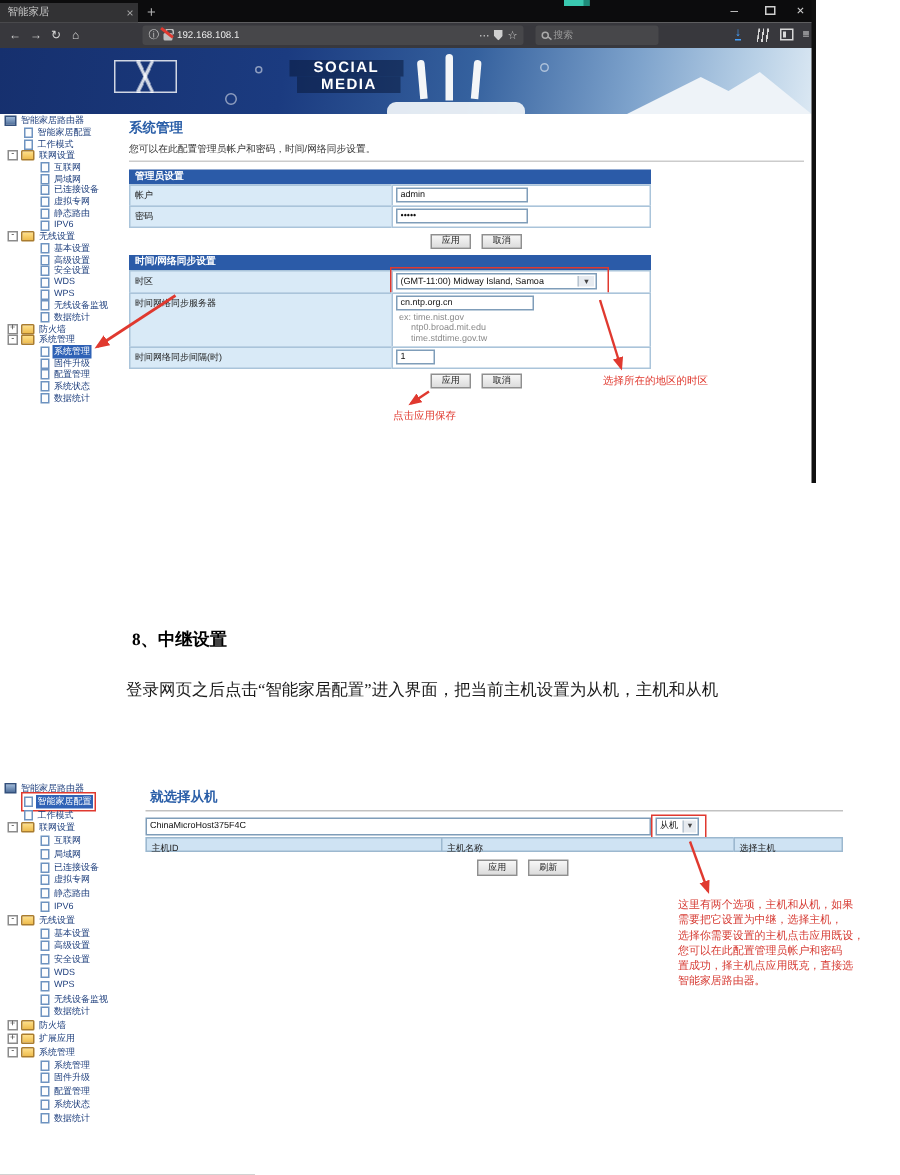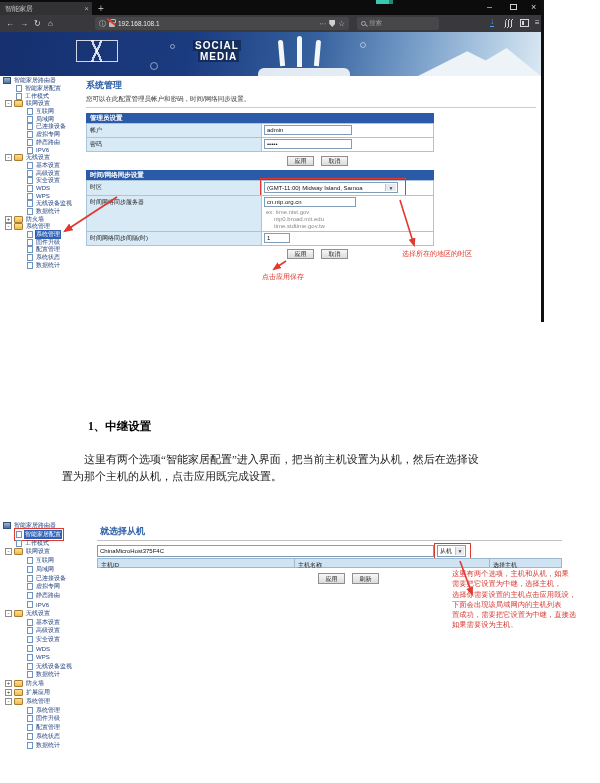--- a/index.html
+++ b/index.html
@@ -42,21 +42,21 @@
   .sbt-ic::before{content:'';position:absolute;left:1px;top:1px;bottom:1px;width:2px;background:#d8d8d8;}
   .menu-ic{position:absolute;left:535px;top:18px;color:#d8d8d8;font-size:8px;}
 
   
   .banner{position:absolute;left:0;top:32px;width:541px;height:44px;overflow:hidden;
     background:linear-gradient(100deg,#16306e 0%,#1b3b80 35%,#35619e 58%,#7ea3cc 78%,#b8d0e6 92%,#dbe8f3 100%);}
   .b-env{position:absolute;left:76px;top:8px;width:42px;height:22px;border:1px solid rgba(255,255,255,.8);
     background:linear-gradient(115deg,transparent 47%,rgba(255,255,255,.8) 47% 52%,transparent 52%),
                linear-gradient(65deg,transparent 47%,rgba(255,255,255,.8) 47% 52%,transparent 52%);}
   .b-social{position:absolute;left:193px;top:8px;font-weight:bold;font-size:10px;letter-spacing:1px;color:#fff;line-height:11px;}
-  .b-social span{background:rgba(10,25,60,.55);padding:0 2px;display:inline-block;}
+  .b-social span{background:rgba(10,25,60,.55);padding:0 16px;display:inline-block;}
   .b-social .w2{margin-left:5px;}
   .b-ant{position:absolute;width:5px;background:#f4f6f8;border-radius:3px 3px 0 0;}
   .a1{left:279px;top:8px;height:26px;transform:rotate(-5deg);}
   .a2{left:297px;top:4px;height:31px;}
   .a3{left:315px;top:8px;height:26px;transform:rotate(5deg);}
   .b-body{position:absolute;left:258px;top:36px;width:92px;height:13px;background:rgba(242,246,250,.92);border-radius:6px;}
   .b-mtn{position:absolute;left:418px;top:16px;width:123px;height:28px;background:#eef3f8;clip-path:polygon(0 100%,40% 12%,55% 45%,72% 0,100% 100%);}
   .b-dot{position:absolute;border:1px solid rgba(255,255,255,.5);border-radius:50%;}
   .d1{left:150px;top:30px;width:8px;height:8px;} .d2{left:360px;top:10px;width:6px;height:6px;} .d3{left:170px;top:12px;width:5px;height:5px;}
 
@@ -100,21 +100,21 @@
   .doc-l1{top:452px;padding-left:22px;} .doc-l2{top:469px;}
 
   
   .p2-title{position:absolute;left:100px;top:525px;font-size:9px;font-weight:bold;color:var(--title-blue);}
   .p2-hr{position:absolute;left:97px;top:540px;width:465px;height:1px;background:#c2c2c2;}
   .host-input{left:97px;top:545px;width:337px;height:12px;}
   .mode-select{left:437px;top:545px;width:29px;height:12px;padding-right:12px;}
   .mode-select .selbtn{width:9px;}
   .th{position:absolute;top:558px;height:10px;background:var(--hdr-blue);border:1px solid #9cb8cf;font-size:6px;color:#222;padding:2px 0 0 3px;}
   .th1{left:97px;width:198px;} .th2{left:294px;width:196px;} .th3{left:489px;width:73px;}
-  .note-block{position:absolute;left:452px;top:569px;width:142px;color:#d63a32;font-size:7.3px;line-height:10.3px;}
+  .note-block{position:absolute;left:452px;top:598px;width:142px;color:#d63a32;font-size:7.3px;line-height:10.3px;}
 
   .overlay{position:absolute;left:0;top:0;pointer-events:none;z-index:50;}
 </style>
 </head>
 <body>
 
 <div class="page">
 
   <div class="titlebar">
     <div class="tab">
@@ -360,23 +360,22 @@
 
   <div class="cell-l" style="left:86px;top:231px;width:176px;height:15px;">时间网络同步间隔(时)</div>
   <div class="cell-r" style="left:261px;top:231px;width:173px;height:15px;"></div>
   <input class="win-input" style="left: 264px; top: 233px; width: 26px;" readonly="" value="1">
   <button class="wbtn" style="left:287px;top:249px;">应用</button>
   <button class="wbtn" style="left:321px;top:249px;">取消</button>
 
   <div class="ann-text" style="left:262px;top:272px;">点击应用保存</div>
   <div class="ann-text" style="left:402px;top:249px;">选择所在的地区的时区</div>
 
-  <div class="doc-h">1、中继设置</div>
-  <div class="doc-line doc-l1">这里有两个选项“智能家居配置”进入界面，把当前主机设置为从机，然后在选择设</div>
-  <div class="doc-line doc-l2">置为那个主机的从机，点击应用既完成设置。</div>
+  <div class="doc-h">8、中继设置</div>
+  <div class="doc-line doc-l1">登录网页之后点击“智能家居配置”进入界面，把当前主机设置为从机，主机和从机</div>
 
   <div class="tree tree2">
       <div class="tree-row" style="padding-left: 0px;">
         <span class="tinner">
           <span class="ticon root"></span>
           <span class="tlabel">智能家居路由器</span>
         </span>
       </div>
       <div class="tree-row" style="padding-left: 13px;">
         <span class="tinner sel redbox">
@@ -549,23 +548,23 @@
   <div class="th th2">主机名称</div>
   <div class="th th3">选择主机</div>
 
   <button class="wbtn" style="left:318px;top:573px;height:11px;">应用</button>
   <button class="wbtn" style="left:352px;top:573px;height:11px;">刷新</button>
 
   <div class="note-block">
     <div>这里有两个选项，主机和从机，如果</div>
     <div>需要把它设置为中继，选择主机，</div>
     <div>选择你需要设置的主机点击应用既设，</div>
-    <div>下面会出现该局域网内的主机列表</div>
-    <div>置成功，需要把它设置为中继，直接选</div>
-    <div>如果需要设为主机。</div>
+    <div>您可以在此配置管理员帐户和密码</div>
+    <div>置成功，择主机点应用既克，直接选</div>
+    <div>智能家居路由器。</div>
   </div>
 
   <svg class="overlay" width="600" height="783" viewBox="0 0 600 783">
     <defs>
       <marker id="ah" markerWidth="7" markerHeight="7" refX="4.2" refY="2.2" orient="auto">
         <path d="M0,0 L5.5,2.2 L0,4.4 z" fill="#e0392f"></path>
       </marker>
     </defs>
     <line x1="117" y1="197" x2="65" y2="231" stroke="#e0392f" stroke-width="1.8" marker-end="url(#ah)"></line>
     <line x1="286" y1="261" x2="274" y2="269" stroke="#e0392f" stroke-width="1.6" marker-end="url(#ah)"></line>

